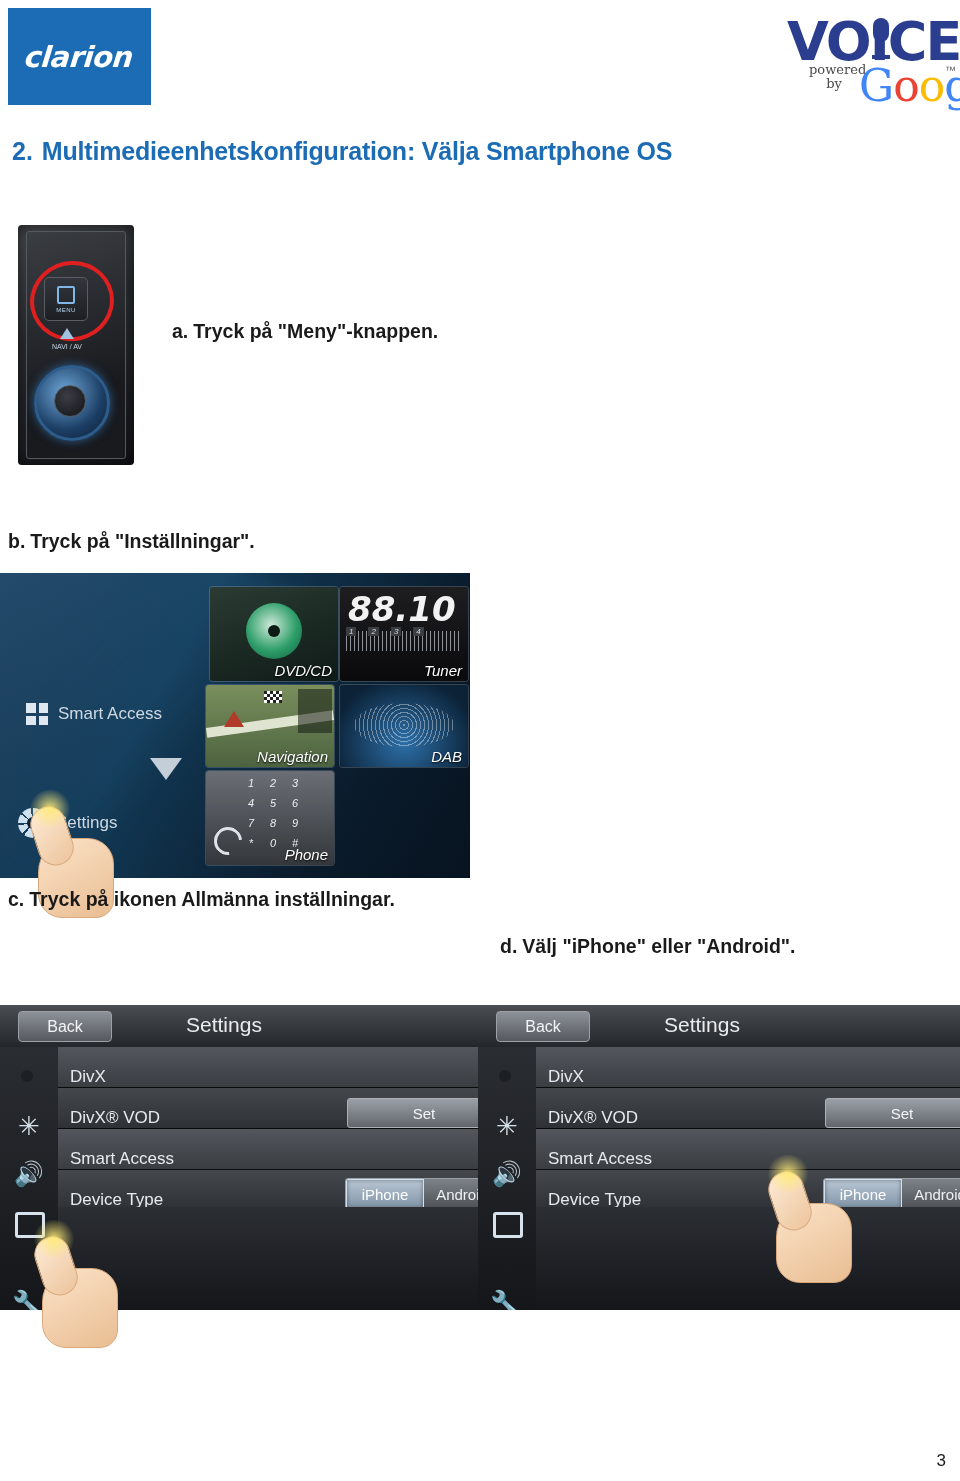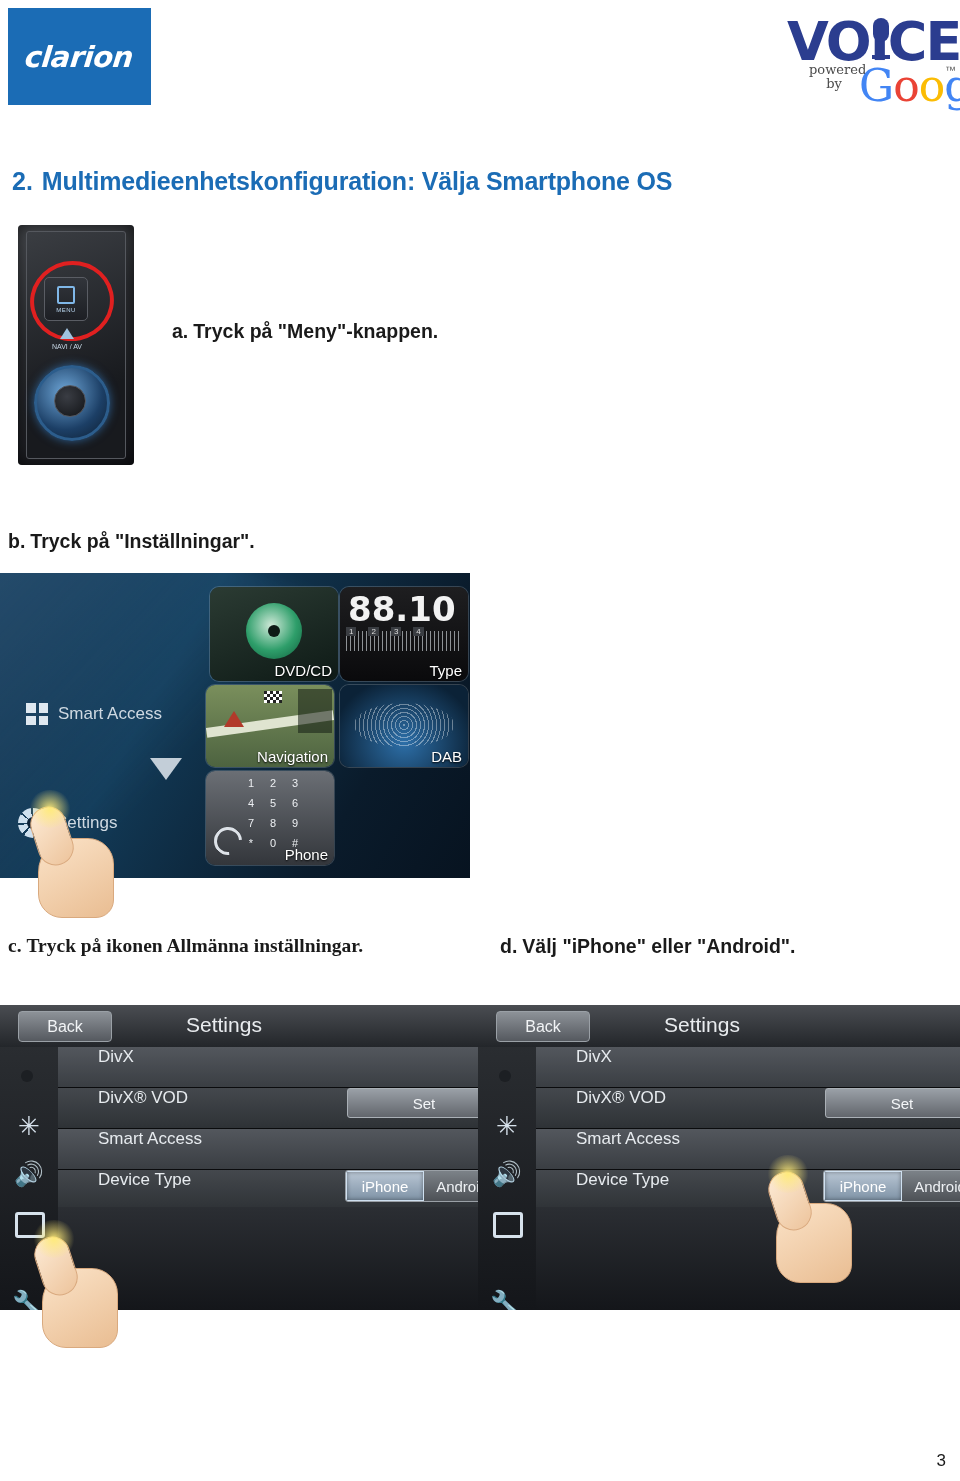--- a/index.html
+++ b/index.html
@@ -142,21 +142,20 @@
     font-size: 25px;
     font-weight: bold;
     color: #1b6cb5;
     margin-right: 9px;
   }
   .title-text {
     font-size: 25px;
     font-weight: bold;
     color: #1b6cb5;
     letter-spacing: -0.2px;
-    margin-top: 30px;
   }
 
   
   .caption {
     position: absolute;
     font-size: 19.5px;
     color: #1a1a1a;
     font-weight: bold;
     white-space: nowrap;
   }
@@ -318,23 +317,24 @@
   .ms-arrow {
     position: absolute;
     left: 150px; top: 185px;
     width: 0; height: 0;
     border-left: 16px solid transparent;
     border-right: 16px solid transparent;
     border-top: 22px solid #c3ced8;
   }
   .tile {
     position: absolute;
-    border-radius: 9px;
+    border-radius: 3px;
     overflow: hidden;
     box-shadow: 0 0 0 1px rgba(255,255,255,.18);
+    font-style: italic;
   }
   .tile .cap {
     position: absolute;
     right: 6px; bottom: 2px;
     color: #fff;
     font-size: 15px;
     text-shadow: 0 1px 2px #000;
   }
   .tile-dvd {
     left: 210px; top: 14px; width: 128px; height: 94px;
@@ -536,22 +536,21 @@
   .ss-rows {
     position: absolute;
     left: 58px; top: 42px; right: 0;
   }
   .ss-row {
     position: relative;
     height: 40px;
     border-bottom: 1px solid #0a0b0d;
     background: linear-gradient(#53575d,#3a3e43);
     display: flex;
-    align-items: flex-start;
-    padding-left: 28px;
+    align-items: flex-end;
   }
   .ss-row.alt {
     background: linear-gradient(#44484d,#2e3236);
   }
   .ss-row .rlabel {
     margin-left: 12px;
     color: #e7ebef;
     font-size: 17px;
   }
   .ss-row .rctl {
@@ -681,21 +680,21 @@
 
   <div class="tile tile-tuner">
     <div class="tuner-freq">88.10</div>
     <div class="tuner-bar"></div>
     <div class="tuner-presets">
       <span>1</span>
       <span>2</span>
       <span>3</span>
       <span>4</span>
     </div>
-    <div class="cap">Type</div>
+    <div class="cap">Tuner</div>
   </div>
 
   <div class="tile tile-nav">
     <div class="road"></div>
     <div class="chk"></div>
     <div class="arrowr"></div>
     <div class="sidebar"></div>
     <div class="cap">Navigation</div>
   </div>
 
@@ -724,21 +723,21 @@
   </div>
 
 </div>
 
 <div class="hand" style="left:32px; top:800px;">
   <div class="palm"></div>
     <div class="finger"></div>
     <div class="glow"></div>
 </div>
 
-<div class="caption" style="left:8px; top:935px;font-family:Liberation Serif, serif;">
+<div class="caption" style="left:8px; top:888px;">
   <span class="lbl">c.</span><span>Tryck på ikonen Allmänna inställningar.</span>
 </div>
 
 <div class="caption" style="left:500px; top:935px;">
   <span class="lbl">d.</span><span>Välj "iPhone" eller "Android".</span>
 </div>
 
 <div class="settings-screen ss-left">
   <div class="ss-topbar"></div>
   <div class="ss-back">Back</div>

